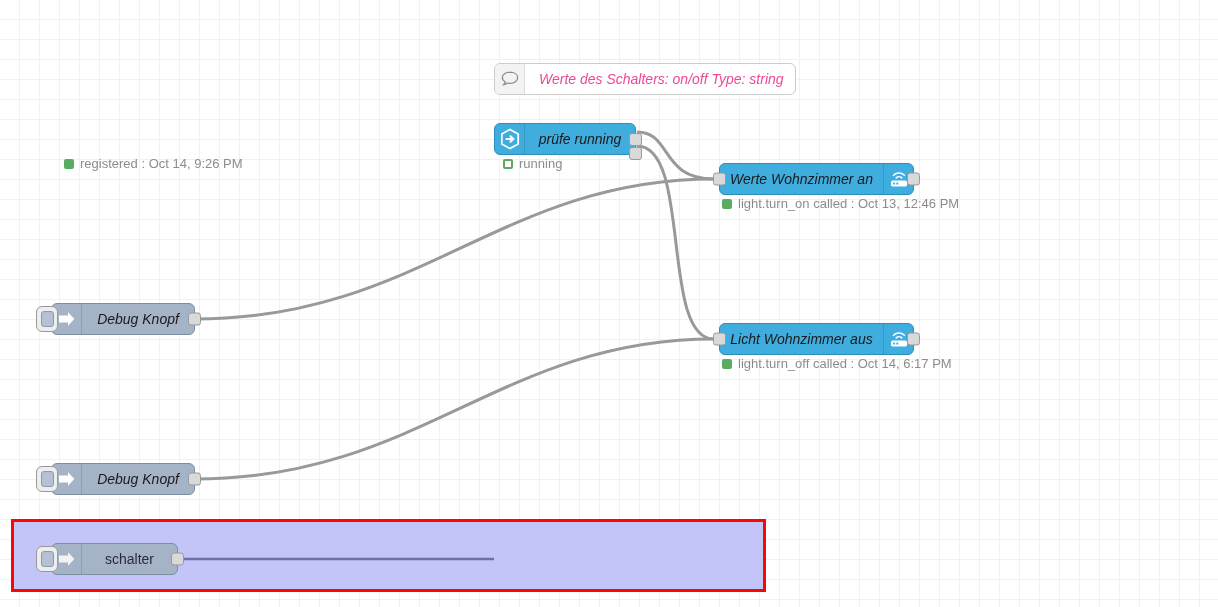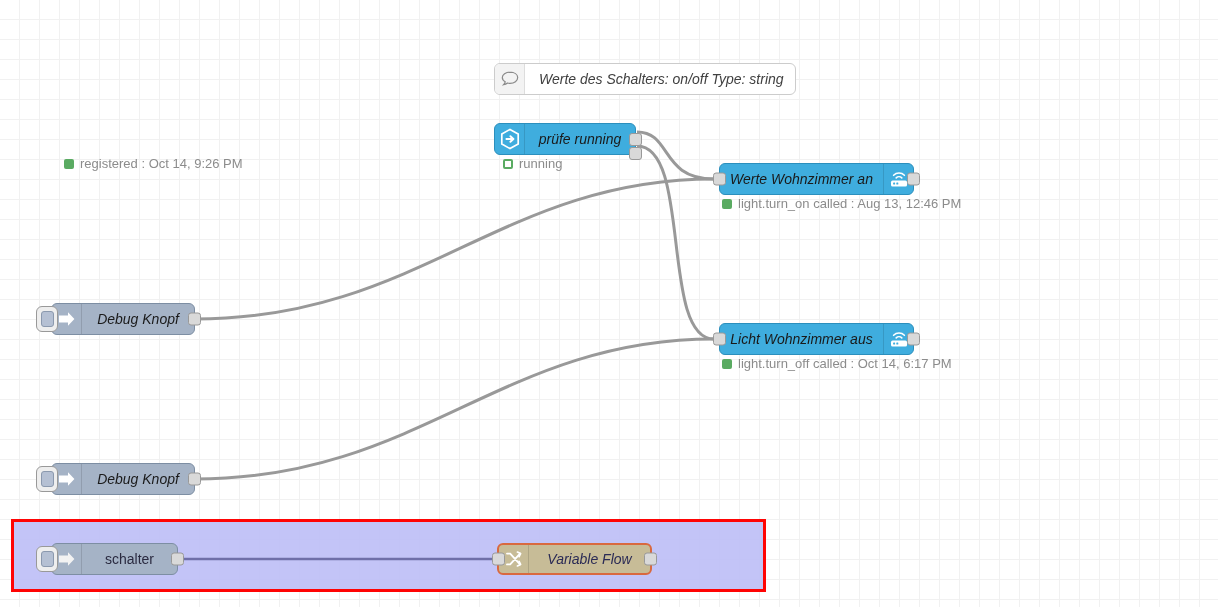--- a/index.html
+++ b/index.html
@@ -127,21 +127,21 @@
     border: 1px solid #cccccc;
     border-radius: 6px;
   }
   .comment-node .icon-cell.left {
     background: #f3f3f3;
     border-right: 1px solid #dddddd;
     border-radius: 5px 0 0 5px;
   }
   .comment-text {
     font-size: 14px; font-style: italic;
-    color: #404040; white-space: nowrap;
+    color: #ec4899; white-space: nowrap;
     padding: 0 12px 0 14px;
   }
 
   
   .status {
     position: absolute;
     display: flex; align-items: center;
     gap: 6px;
     white-space: nowrap;
     font-size: 13px;
@@ -229,21 +229,21 @@
           <rect x="5.1" y="13.6" width="2" height="2" rx="0.5" fill="#3fadde"></rect>
           <rect x="8.3" y="13.6" width="2" height="2" rx="0.5" fill="#3fadde"></rect>
         </svg>
       </span>
     </div>
     <span class="port in"></span>
     <span class="port out"></span>
   </div>
   <div class="status" style="left:722px; top:196px;">
     <span class="dot"></span>
-    <span>light.turn_on called : Aug 13, 12:46 PM</span>
+    <span>light.turn_on called : Oct 13, 12:46 PM</span>
   </div>
 
   <div class="node n-blue" style="left:719px; top:323px; width:195px;">
     <div class="body">
       <span class="node-label">Licht Wohnzimmer aus</span>
       <span class="icon-cell right">
         <svg width="22" height="20" viewBox="0 0 22 20">
           <path d="M5.6 6.3a7.6 7.6 0 0 1 10.8 0" fill="none" stroke="#ffffff" stroke-width="1.6" stroke-linecap="round"></path>
           <path d="M8.2 8.9a4 4 0 0 1 5.6 0" fill="none" stroke="#ffffff" stroke-width="1.6" stroke-linecap="round"></path>
           <rect x="3" y="11.6" width="16" height="6" rx="1.6" fill="#ffffff"></rect>
@@ -298,26 +298,13 @@
         </svg>
       </span>
       <span class="node-label plain">schalter</span>
     </div>
     <span class="inject-btn">
       <i></i>
     </span>
     <span class="port out"></span>
   </div>
 
-  <div class="node n-tan in-group" style="left:497px; top:543px; width:155px;">
-    <div class="body">
-      <span class="icon-cell left">
-        <svg width="20" height="20" viewBox="0 0 20 20">
-          <path d="M3 4.6h3.2L16 15.4M3 15.4h3.2L16 4.6" fill="none" stroke="#ffffff" stroke-width="1.9" stroke-linecap="round"></path>
-          <path d="M13.4 3.1 16.6 4.6 15.1 7.7M13.4 16.9 16.6 15.4 15.1 12.3" fill="none" stroke="#ffffff" stroke-width="1.7" stroke-linecap="round" stroke-linejoin="round"></path>
-        </svg>
-      </span>
-      <span class="node-label">Variable Flow</span>
-    </div>
-    <span class="port in"></span>
-    <span class="port out"></span>
-  </div>
 </div>
 
 </body></html>

